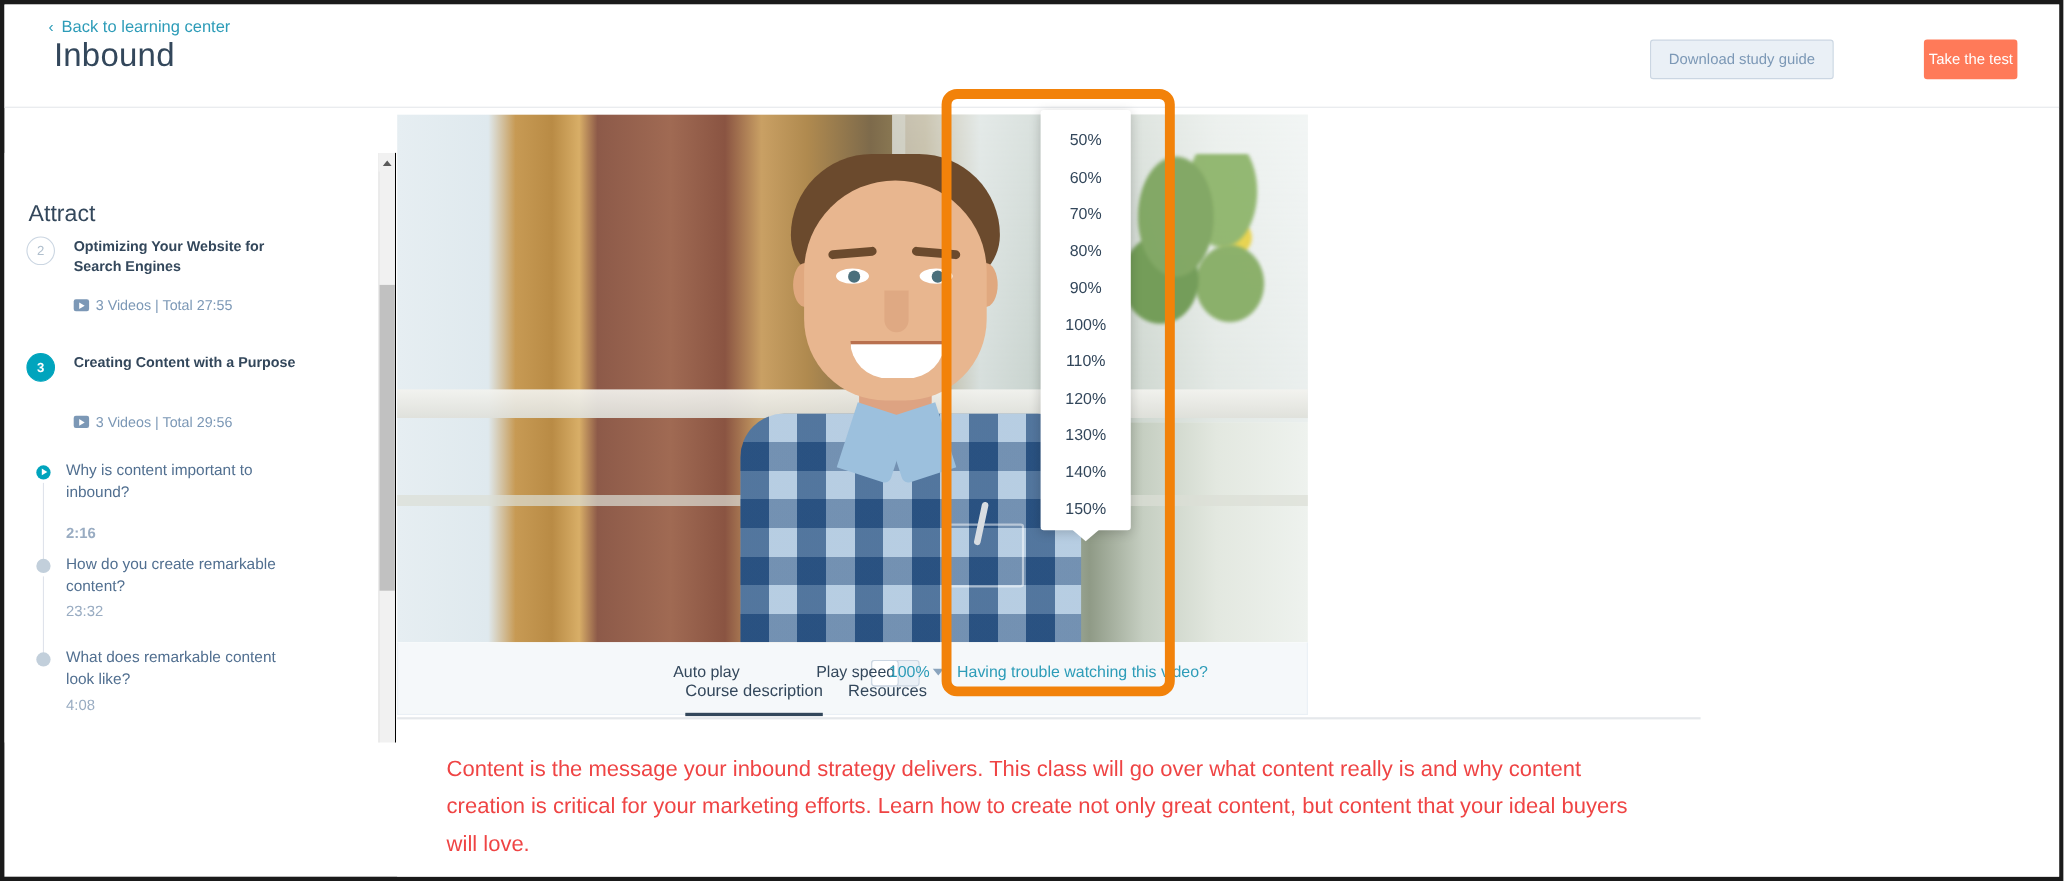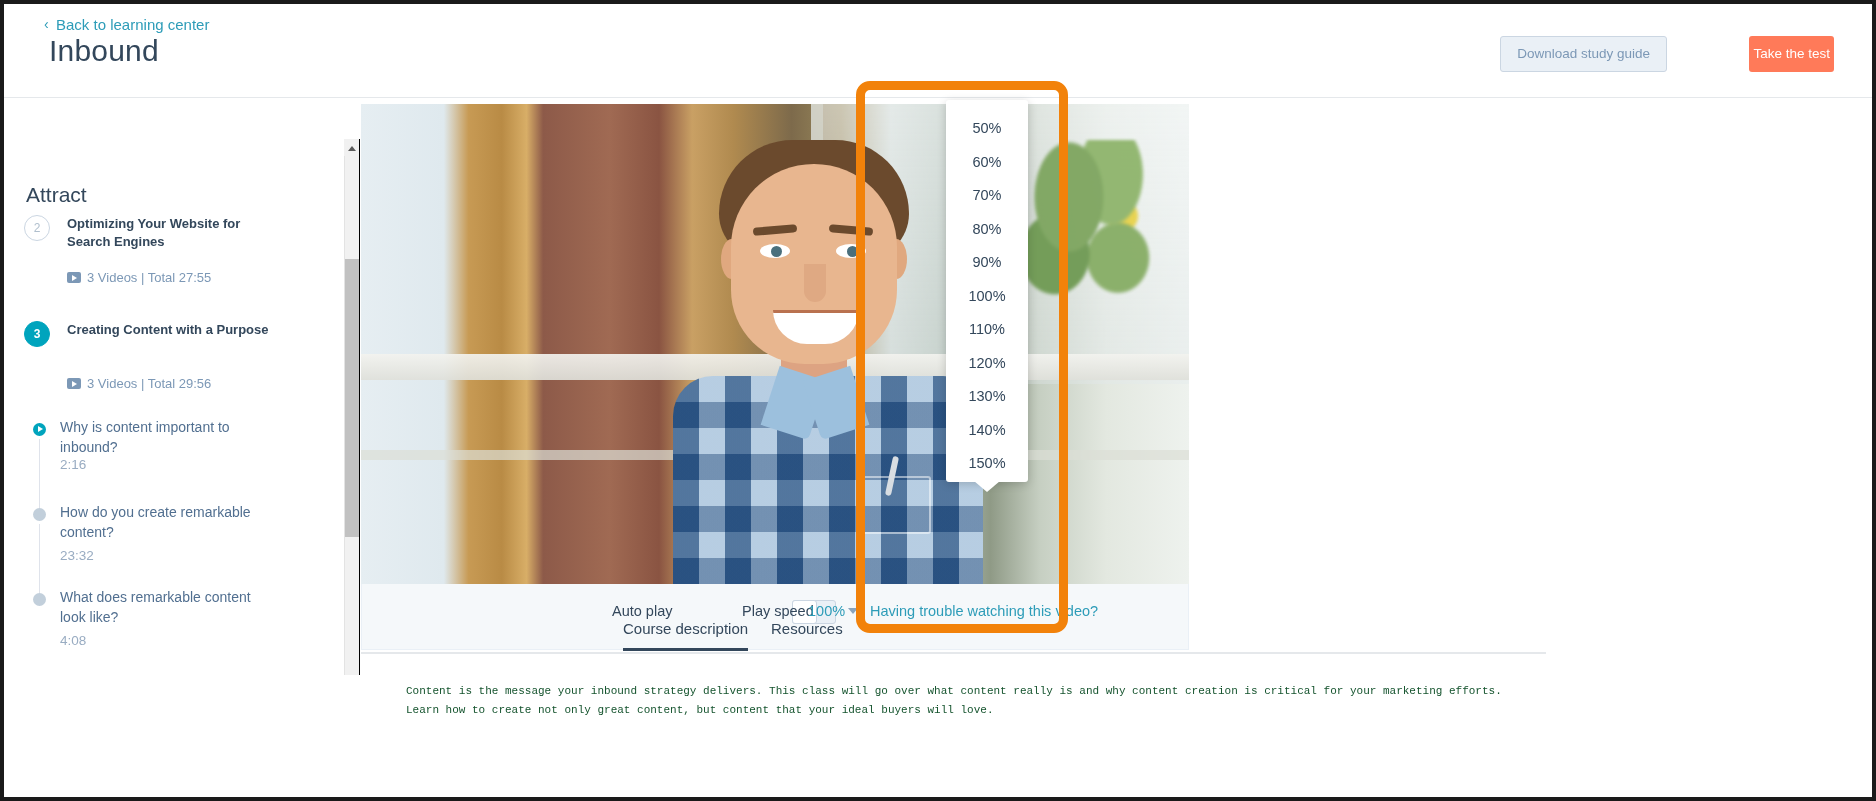--- a/index.html
+++ b/index.html
@@ -296,21 +296,21 @@
     position: absolute; left: 357px; top: 648px; width: 1185px; height: 2px;
     background: #e5e8eb;
   }
   .tab {
     position: absolute; top: -32px; font-size: 15px; color: #33475b;
     cursor: pointer; white-space: nowrap; padding-bottom: 11px;
   }
   .tab.active { border-bottom: 3px solid #33475b; text-align: right; }
   .desc {
     position: absolute; left: 402px; top: 678px; width: 1102px;
-    font-size: 11px; color: #14532d; line-height: 1.72; text-align: left; font-family: Liberation Mono, monospace;
+    font-size: 20px; color: #ef4444; line-height: 1.72; text-align: left;
   }
 
   
   .highlight-box {
     position: absolute; left: 852px; top: 77px;
     width: 212px; height: 552px;
     border: 9px solid #f2820a; border-radius: 14px;
     z-index: 60; pointer-events: none;
   }
 </style>
@@ -345,21 +345,21 @@
         <div class="class-title">Creating Content with a Purpose</div>
         <div class="class-meta" style="top:55px;">
           <span class="vid-icon"></span><span>3 Videos | Total 29:56</span>
         </div>
       </div>
 
       <div class="lesson" style="top:282px;">
         <div class="lesson-dot playing"></div>
         <div class="lesson-line" style="top:18px; height:80px;"></div>
         <div class="lesson-title">Why is content important to inbound?</div>
-        <div class="lesson-time" style="top:36px;">2:16</div>
+        <div class="lesson-time" style="top:56px;font-weight:bold;">2:16</div>
       </div>
 
       <div class="lesson" style="top:367px;">
         <div class="lesson-dot"></div>
         <div class="lesson-line" style="top:18px; height:80px;"></div>
         <div class="lesson-title">How do you create remarkable content?</div>
         <div class="lesson-time" style="top:42px;">23:32</div>
       </div>
 
       <div class="lesson" style="top:452px;">

